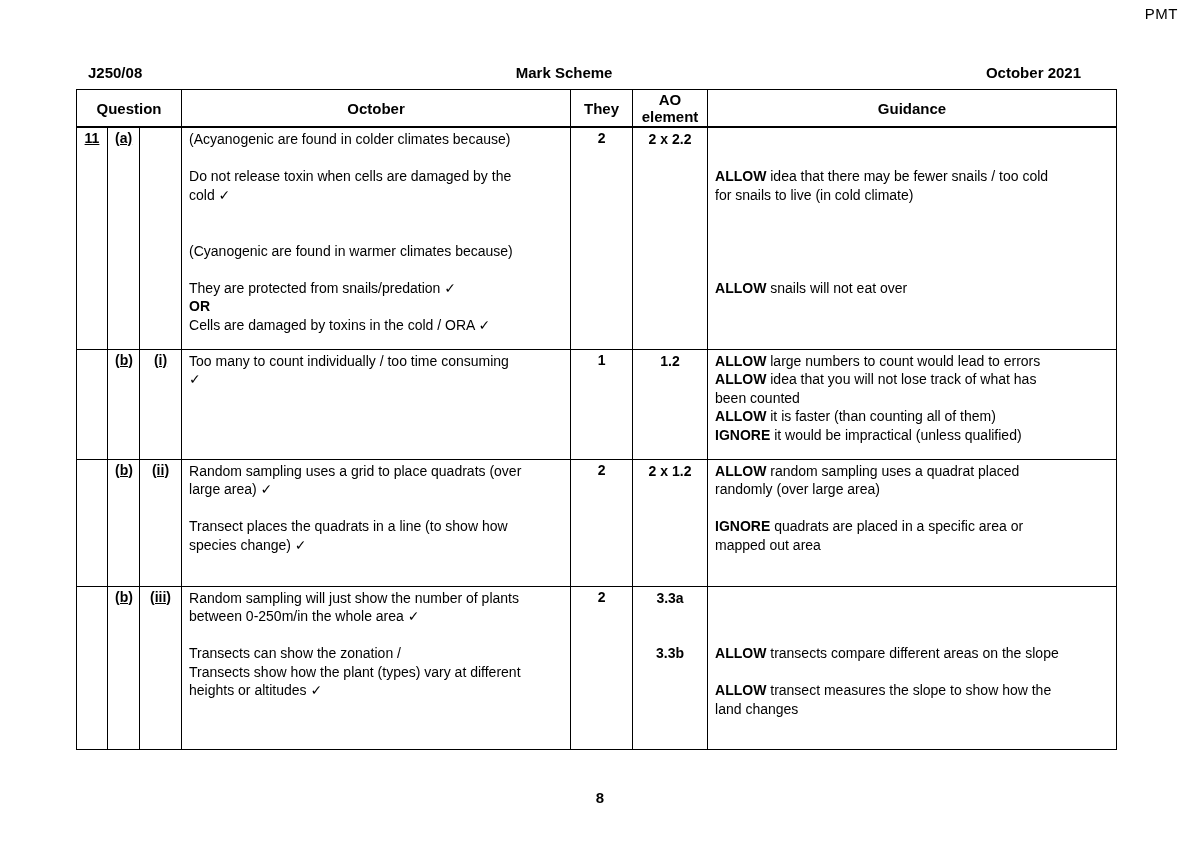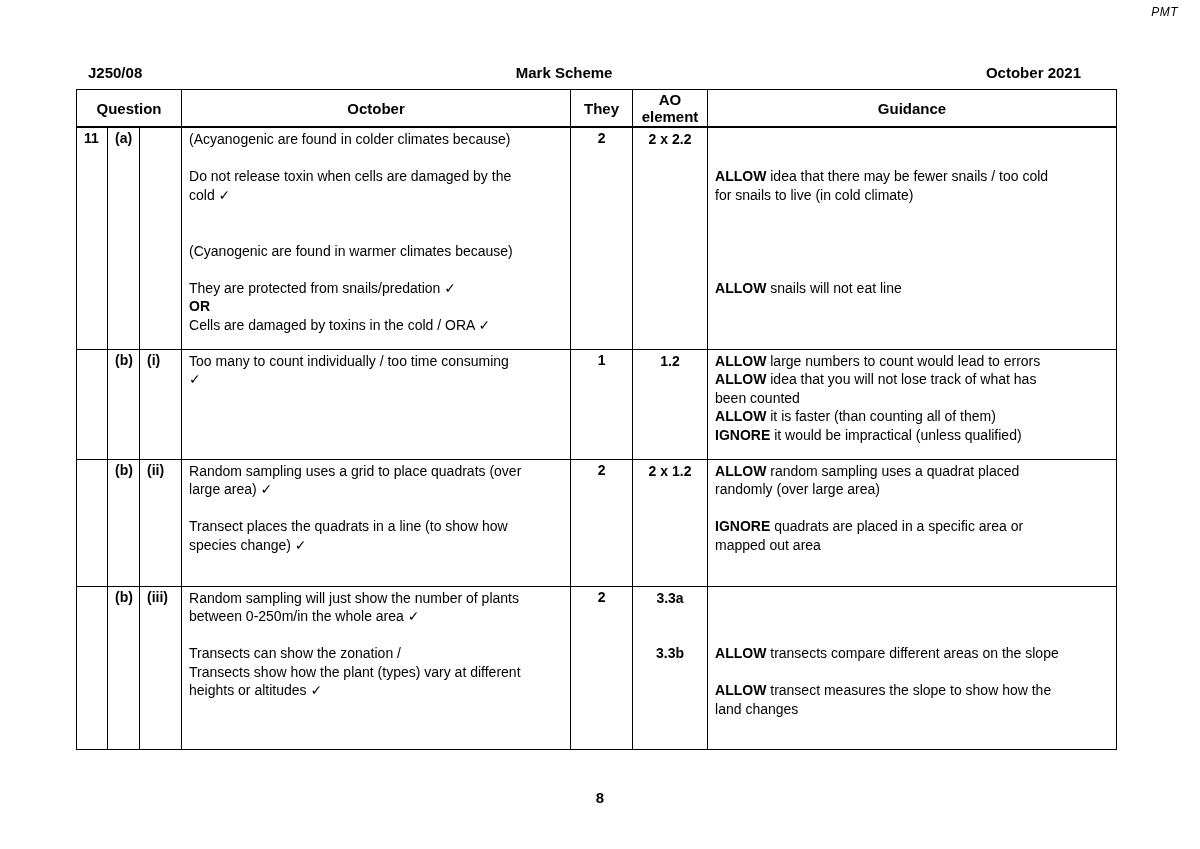--- a/index.html
+++ b/index.html
@@ -9,22 +9,21 @@
     width: 1200px;
     height: 849px;
     position: relative;
     font-family: "Liberation Sans", sans-serif;
     color: #000;
   }
   .pmt {
     position: absolute;
     top: 5px;
     right: 22px;
-    font-style: italic;
-    font-size: 12px;
+    font-size: 15px;
     letter-spacing: 0.5px;
   }
   .doc-header {
     position: absolute;
     top: 64px;
     left: 88px;
     width: 993px;
     display: flex;
     justify-content: space-between;
     align-items: baseline;
@@ -53,23 +52,24 @@
     font-size: 15px;
     line-height: 17px;
     padding: 1px 2px;
     border-bottom: 2px solid #000;
   }
   .line {
     line-height: 18.6px;
     white-space: nowrap;
   }
   td.c-q {
-    text-align: left;
+    text-align: center;
     font-weight: bold;
     padding: 2px 2px;
+    text-decoration: underline;
   }
   td.c-marks, td.c-ao {
     text-align: center;
     font-weight: bold;
     padding: 2px 2px;
   }
   .page-num {
     position: absolute;
     top: 789px;
     left: 0;
@@ -133,21 +133,21 @@
         </td>
       <td>
           <div class="line">&nbsp;</div>
           <div class="line">&nbsp;</div>
           <div class="line"><b>ALLOW</b><span> idea that there may be fewer snails / too cold</span></div>
           <div class="line"><span>for snails to live (in cold climate)</span></div>
           <div class="line">&nbsp;</div>
           <div class="line">&nbsp;</div>
           <div class="line">&nbsp;</div>
           <div class="line">&nbsp;</div>
-          <div class="line"><b>ALLOW</b><span> snails will not eat line</span></div>
+          <div class="line"><b>ALLOW</b><span> snails will not eat over</span></div>
         </td>
     </tr>
     <tr style="height:110px">
       <td class="c-q"></td>
       <td class="c-q">(b)</td>
       <td class="c-q">(i)</td>
       <td>
           <div class="line"><span>Too many to count individually / too time consuming</span></div>
           <div class="line"><span>✓</span></div>
         </td>

